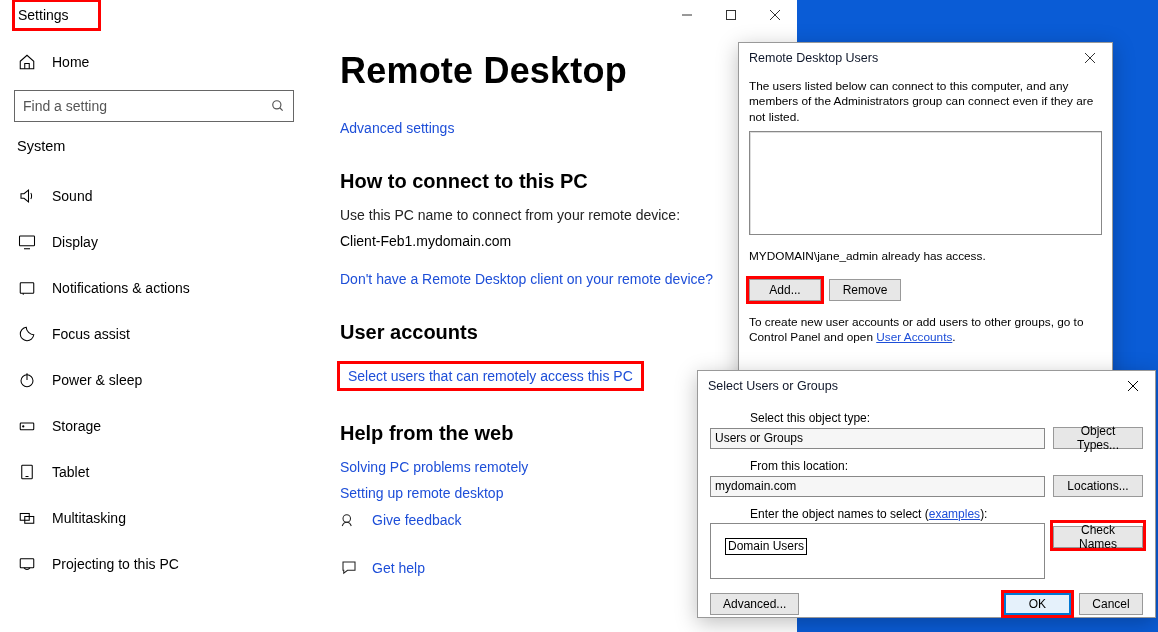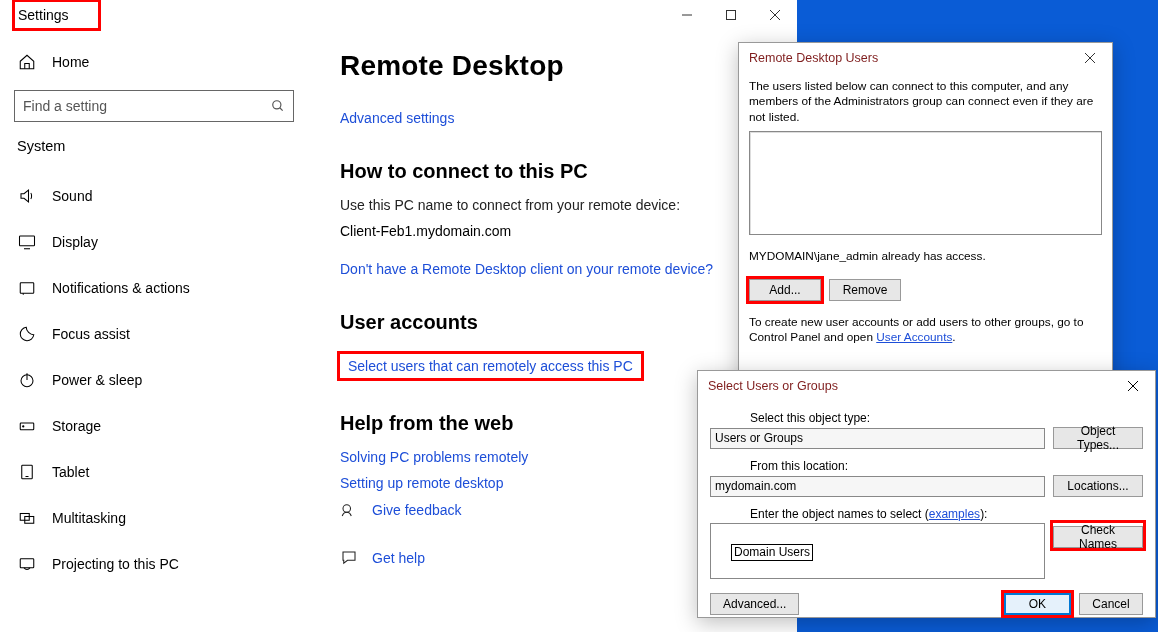--- a/index.html
+++ b/index.html
@@ -13,47 +13,47 @@
     .winctrl > div { width: 44px; height: 30px; display: flex; align-items: center; justify-content: center; color: #555;}
     .winctrl svg { width: 10px; height: 10px; }
     .settings-body { display: flex; height: calc(100% - 30px); }
     .settings-left { width: 310px; padding: 10px 0 0 14px; display: flex; flex-direction: column; gap: 2px; }
     .home-row { display: flex; align-items: center; gap: 16px; height: 44px; font-size: 14px; padding-left: 4px;}
     .search-box { width: 280px; height: 32px; border: 1px solid #666; display: flex; align-items: center; justify-content: space-between; padding: 0 8px; color: #555; margin-top: 4px; margin-bottom: 14px;}
     .section-label { font-weight: 400; font-size: 14.5px; margin-bottom: 18px; padding-left: 3px;}
     .nav-item { display: flex; align-items: center; gap: 16px; height: 44px; font-size: 14px; cursor: pointer; padding-left: 4px; }
     .nav-item svg, .home-row svg { width: 18px; height: 18px; flex: 0 0 18px; }
     .settings-content { flex: 1; padding: 20px 24px 10px 30px; overflow: hidden; }
-    h1.page-title { font-size: 28px; font-weight: 600; margin-bottom: 28px; letter-spacing: 0.2px;}
+    h1.page-title { font-size: 36px; font-weight: 600; margin-bottom: 28px; letter-spacing: 0.2px;}
     .link { color: #1d4ed8; cursor: pointer; }
     .subh { font-size: 20px; font-weight: 600; margin-top: 34px; margin-bottom: 14px; }
     .body-text { font-size: 14px; color: #222; }
     .muted { color: #000000; }
     .select-link-wrap { display: inline-block; padding: 4px 8px; margin-top: 6px;}
     .icon-row { display: flex; align-items: center; gap: 14px; margin-top: 10px;}
     .icon-row svg { width: 18px; height: 18px; }
     
     .dlg { position: absolute; background: #fff; border: 1px solid #999; box-shadow: 0 5px 20px rgba(0,0,0,.25); }
     .rdp-users { left: 738px; top: 42px; width: 375px; }
-    .dlg-titlebar { display: flex; align-items: center; justify-content: space-between; height: 30px; padding-left: 10px; font-size: 12.5px; color: #7f1d1d;}
+    .dlg-titlebar { display: flex; align-items: center; justify-content: space-between; height: 30px; padding-left: 10px; font-size: 12.5px; color: #0f172a;}
     .dlg-close { width: 44px; height: 30px; display: flex; align-items: center; justify-content: center; }
     .rdp-body { padding: 6px 10px 10px 10px; font-size: 11.8px; }
     .rdp-list { border: 1px solid #888; box-shadow: inset 1px 1px 0 #ddd; height: 104px; margin-top: 6px; }
     .btn { background: #e7e7e7; border: 1px solid #999; font-size: 12px; height: 22px; padding: 0 12px; display: inline-flex; align-items: center; justify-content: center; cursor: pointer; }
     .btn-row { display: flex; gap: 8px; margin-top: 16px; }
     .dlg-bottom { display: flex; justify-content: flex-end; gap: 8px; padding-top: 24px;}
     .rdp-body .cp-text { margin-top: 14px; }
     
     .sel-users { left: 697px; top: 370px; width: 459px; height:248px;}
     .sel-body { padding: 10px 12px 10px 12px; font-size: 12px;}
     .field-row { display: flex; align-items: center; gap: 8px; margin-top: 2px;}
     .ro-field { flex: 1; border: 1px solid #888; height: 21px; background: #f6f6f6; padding: 0 4px; display: flex; align-items: center;}
     .field-btn { width: 90px; justify-content: center; }
     .label-sm { font-size: 12px; margin-top: 10px; display: block; margin-left: 40px;}
-    .names-box { border: 1px solid #888; height: 56px; padding: 20px; font-size: 12px; background: #fff; }
+    .names-box { border: 1px solid #888; height: 56px; padding: 14px; font-size: 12px; background: #fff; }
     .names-entry { border: 1px solid #000; padding: 0 2px; display:inline-block; line-height: 15px;}
     .sel-bottom { display: flex; justify-content: space-between; align-items: center; margin-top: 14px;}
     .ok-focus { outline: 2px solid #0078d4; outline-offset: -2px; border: 1px solid #0067c0; background: #e5f1fb; padding: 0 24px;}
   </style>
 </head>
 <body>
 
 <div class="settings-window">
   <div class="settings-titlebar">
     <span class="settings-title-box hl-red" style="padding:6px 30px 6px 4px;">Settings</span>

